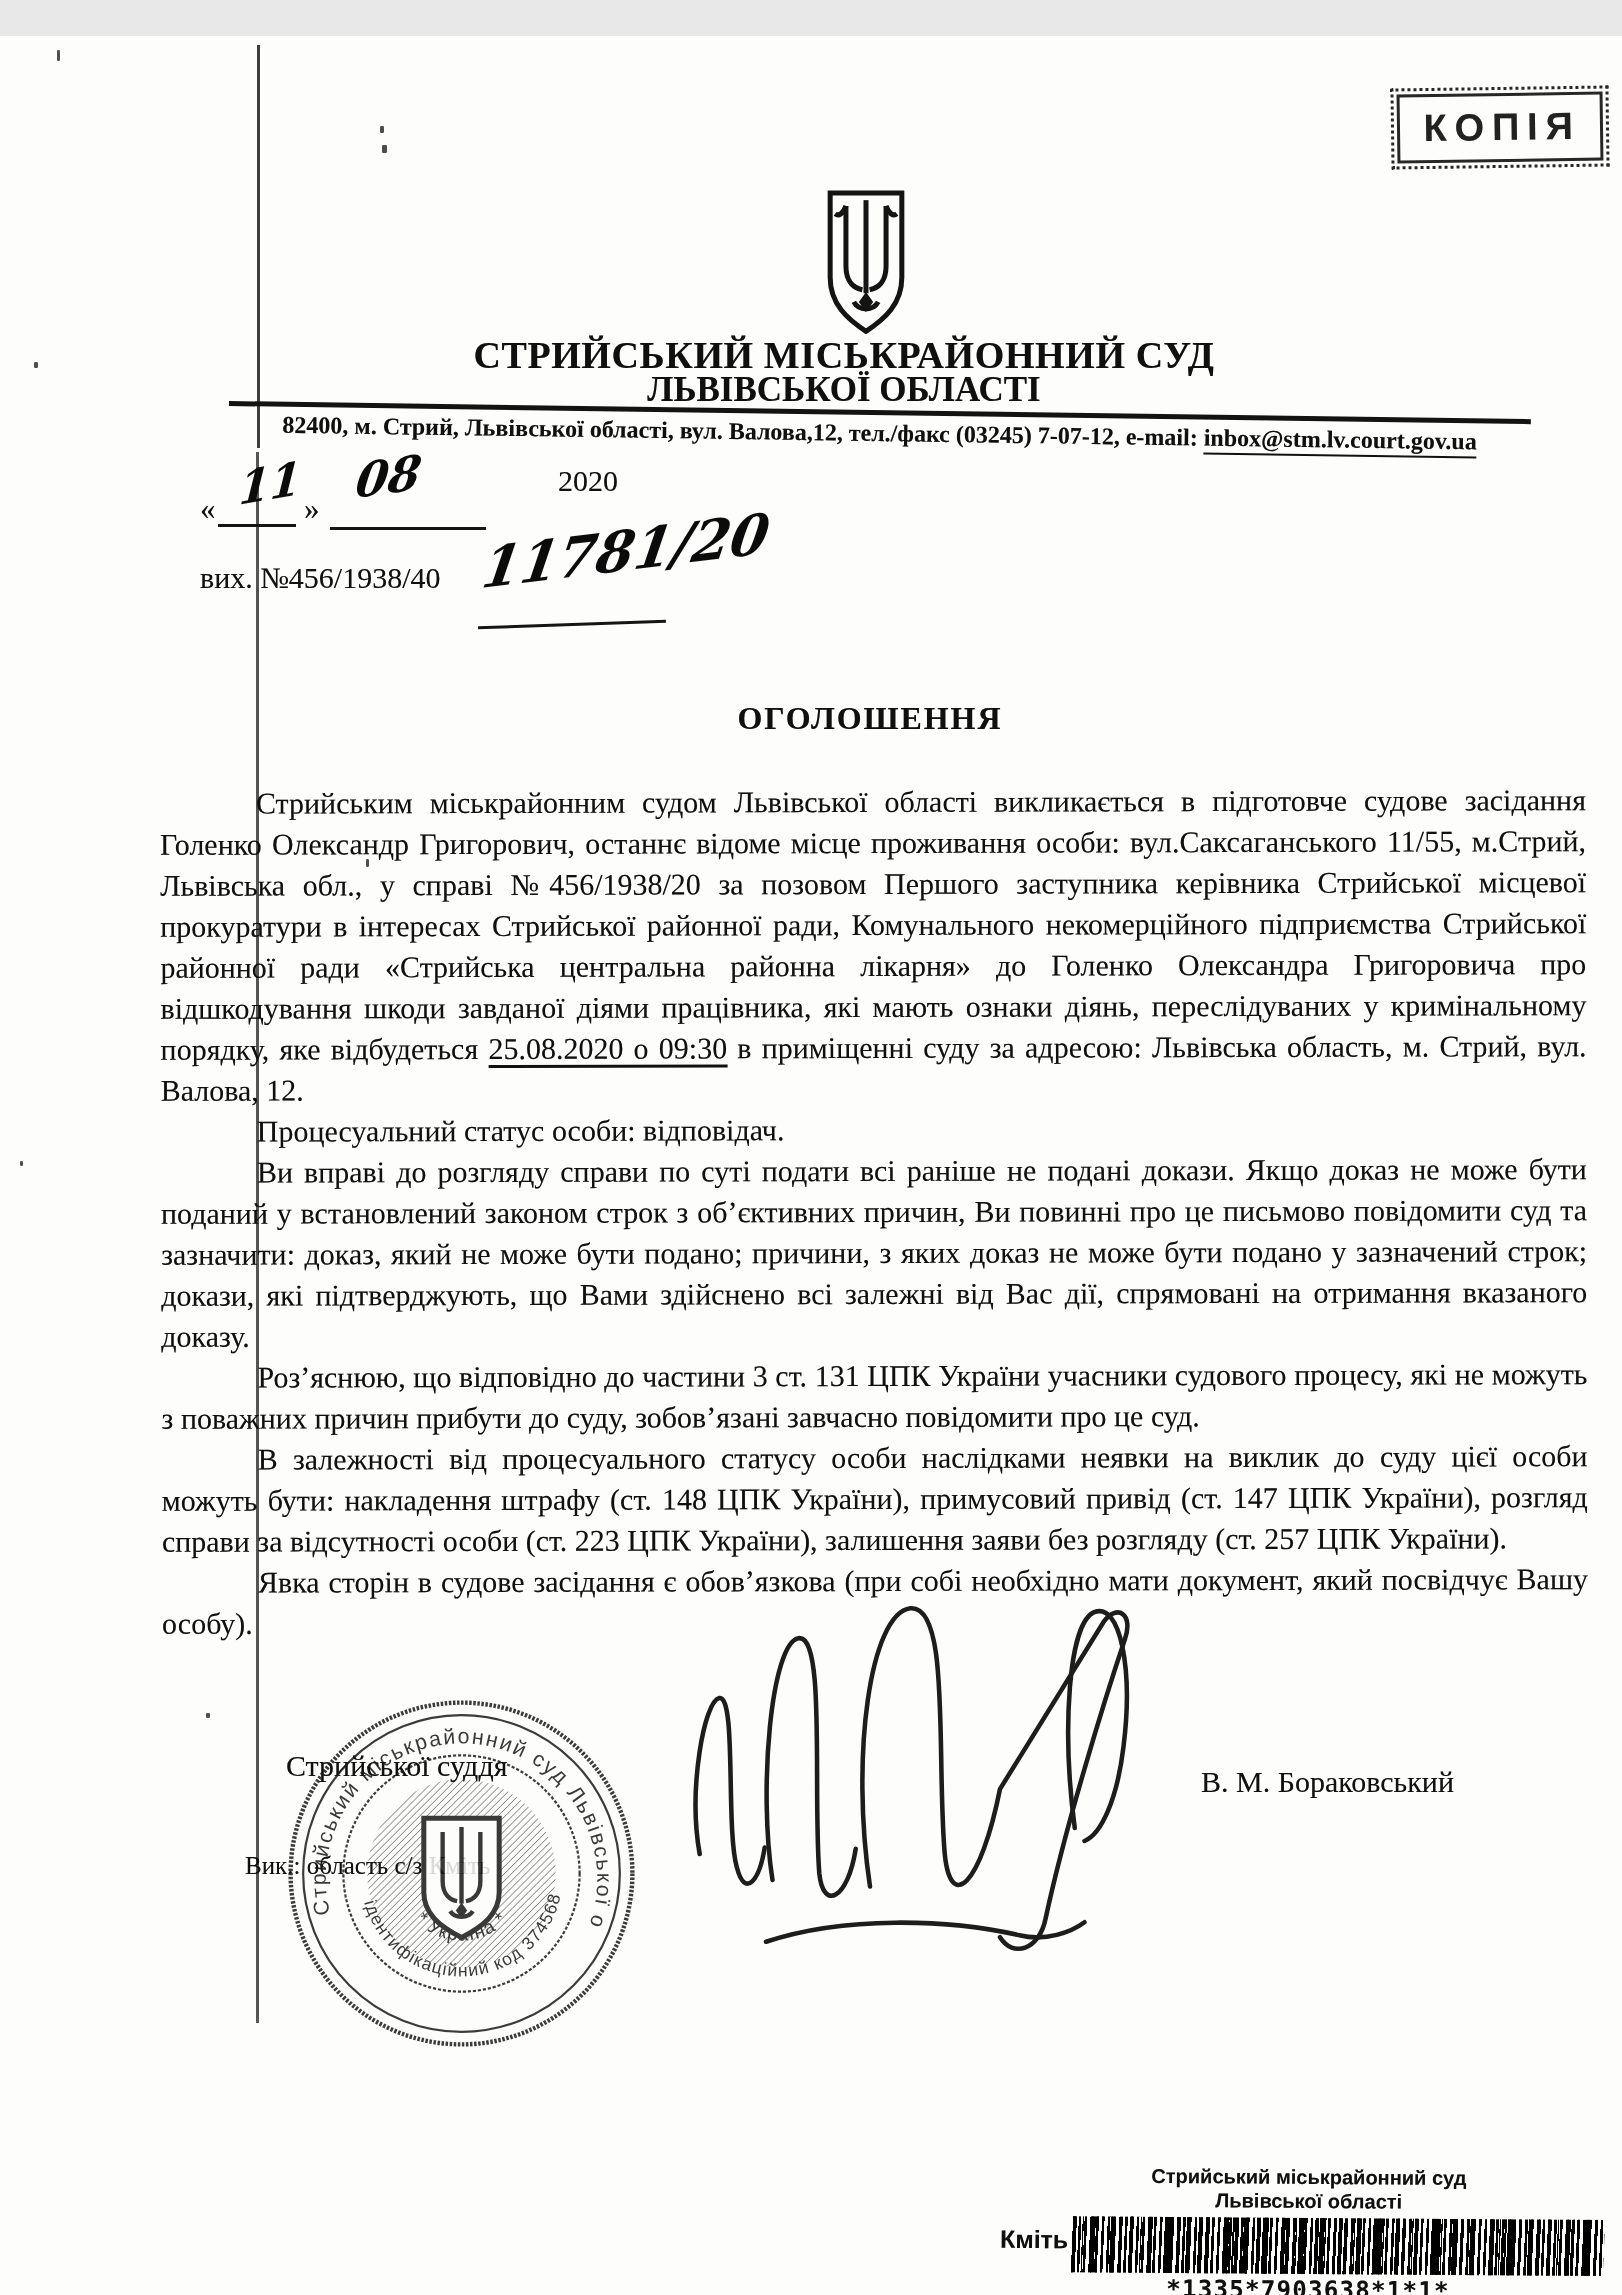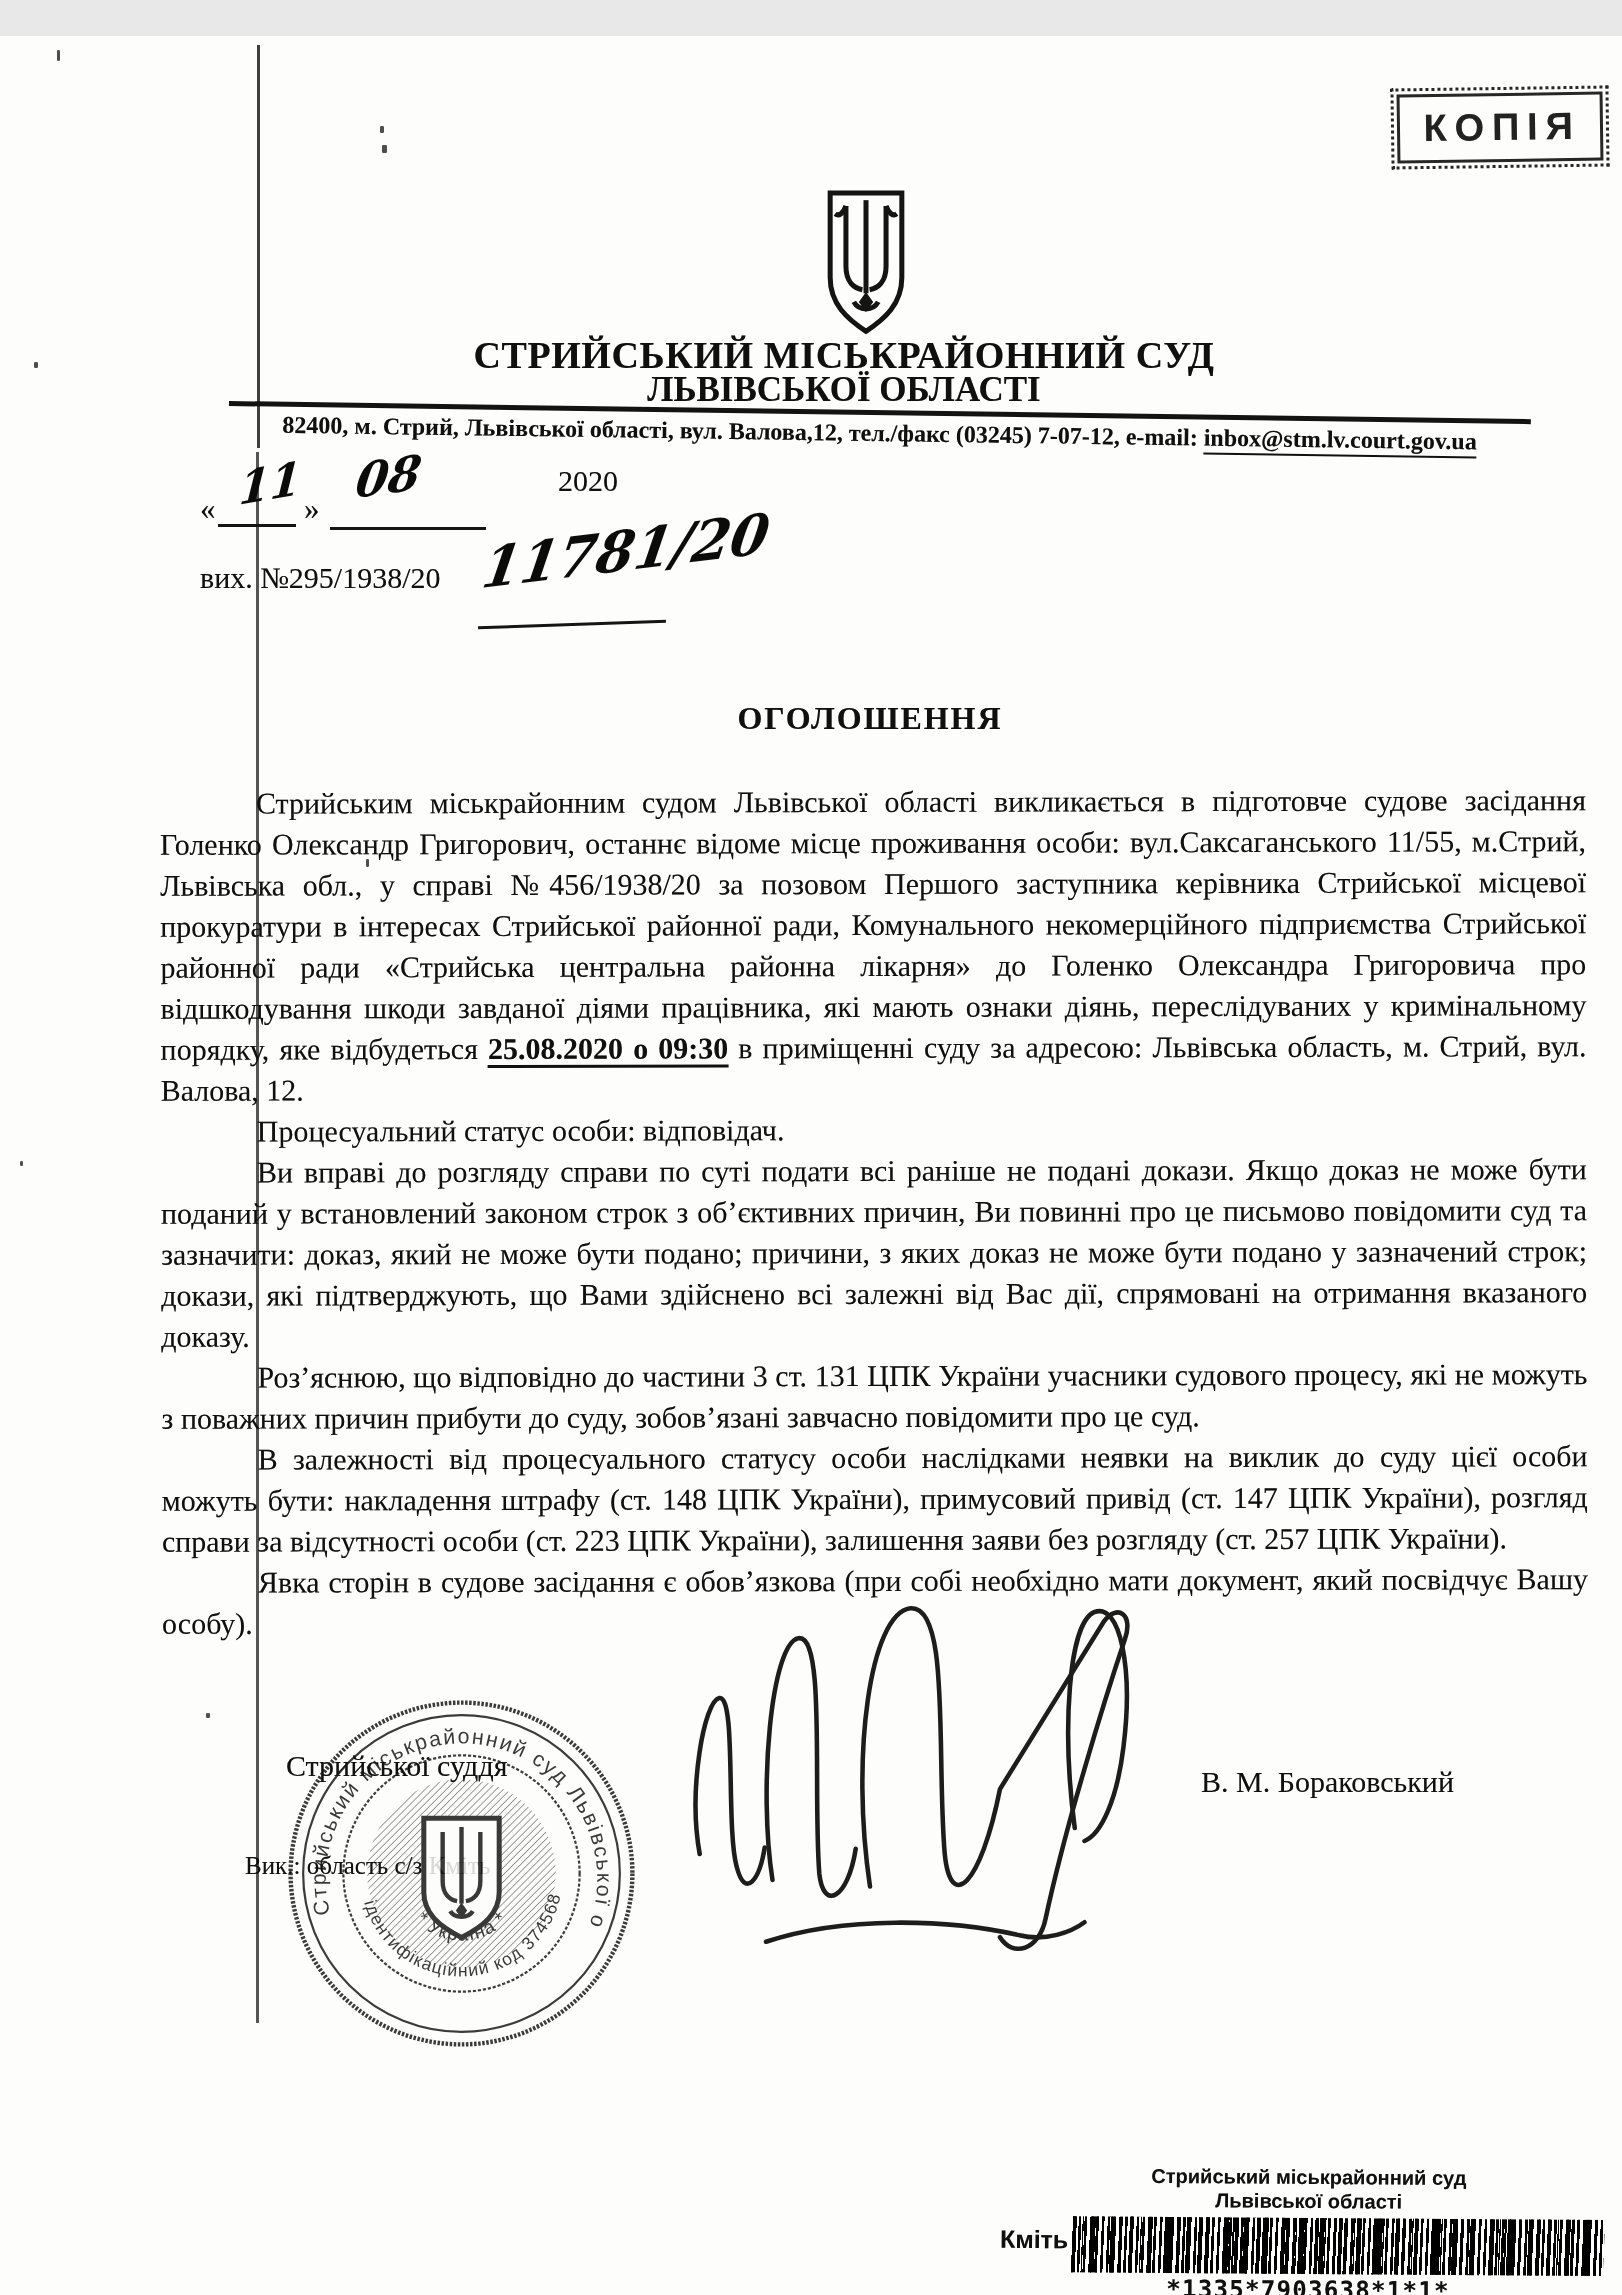--- a/index.html
+++ b/index.html
@@ -51,21 +51,21 @@
 
   
   .title{left:0; top:664px; width:1740px; text-align:center;
          font-size:32px; font-weight:bold; letter-spacing:1.9px;}
   .body{
     left:161px; top:745px; width:1426px;
     font-size:30px; line-height:41px; text-align:justify;
     transform:rotate(-0.15deg);
   }
   .body p{margin:0; text-indent:96px;}
-  .emph{font-weight:bold; border-bottom:3.9px solid #111;}
+  .emph{font-weight:normal; border-bottom:3.9px solid #111;}
 
   
   .judge-label{left:286px; top:1713px; font-size:30px;}
   .judge-name{left:1201px; top:1729px; width:286px; font-size:30px; text-align:left;}
   .clerk{left:245px; top:1816px; font-size:25px;}
 
   .seal{left:273px; top:1649px; opacity:.85; filter:blur(0.3px);}
   .sig{left:675px; top:1558px; opacity:.93;}
 
   
@@ -132,21 +132,21 @@
   </div>
 
   <span class="abs ink" style="left:200px; top:455px; font-size:31px;">«</span>
   <div class="dline" style="left:218px; top:488px; width:78px;"></div>
   <span class="abs hand hand-day">11</span>
   <span class="abs ink" style="left:304px; top:455px; font-size:31px;">»</span>
   <div class="dline" style="left:330px; top:491px; width:156px;"></div>
   <span class="abs hand hand-month">08</span>
   <span class="abs ink year">2020</span>
 
-  <span class="abs ink refline">вих. №295/1938/20</span>
+  <span class="abs ink refline">вих. №456/1938/40</span>
   <span class="abs hand hand-ref">11781/20</span>
   <div class="dline" style="left:478px; top:587px; width:188px; height:3.2px; transform:rotate(-2deg);"></div>
 
   <div class="abs title ink">ОГОЛОШЕННЯ</div>
 
   <div class="abs body ink">
     <p><span>Стрийським міськрайонним судом Львівської області викликається в підготовче судове засідання Голенко Олександр Григорович, останнє відоме місце проживання особи: вул.Саксаганського 11/55,  м.Стрий,  Львівська обл., у справі №456/1938/20 за позовом Першого заступника керівника Стрийської місцевої прокуратури в інтересах Стрийської районної ради, Комунального некомерційного підприємства Стрийської районної ради «Стрийська центральна районна лікарня» до Голенко Олександра Григоровича про відшкодування шкоди завданої діями працівника, які мають ознаки діянь, переслідуваних у кримінальному порядку, яке відбудеться </span><span class="emph">25.08.2020  о  09:30</span><span> в приміщенні суду за адресою: Львівська область, м. Стрий, вул. Валова, 12.</span></p>
     <p>Процесуальний статус особи: відповідач.</p>
     <p>Ви вправі до розгляду справи по суті подати всі раніше не подані докази. Якщо доказ не може бути поданий у встановлений законом строк з об’єктивних причин, Ви повинні про це письмово повідомити суд та зазначити: доказ, який не може бути подано; причини, з яких доказ не може бути подано у зазначений строк; докази, які підтверджують, що Вами здійснено всі залежні від Вас дії, спрямовані на отримання вказаного доказу.</p>
     <p>Роз’яснюю, що відповідно до частини 3 ст. 131 ЦПК України учасники судового процесу, які не можуть з поважних причин прибути до суду, зобов’язані завчасно повідомити про це суд.</p>

